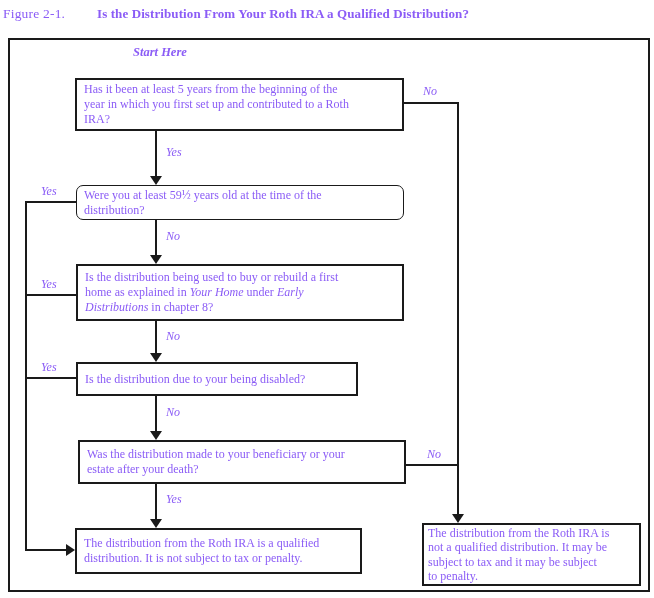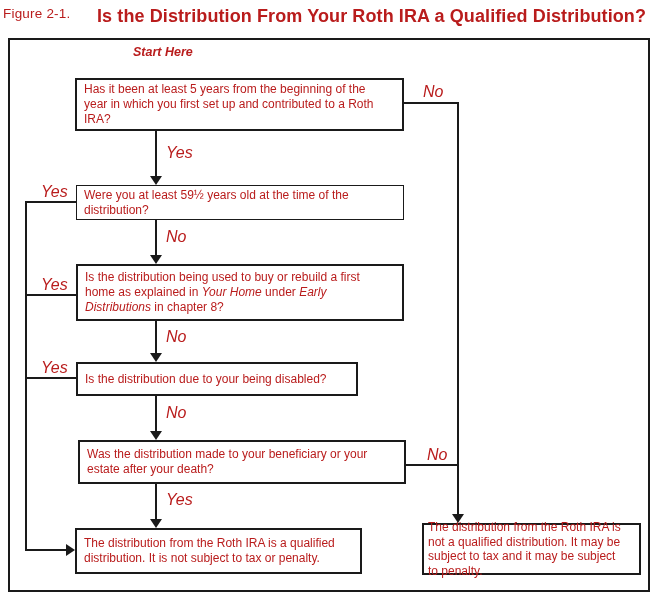--- a/index.html
+++ b/index.html
@@ -1,52 +1,52 @@
 <!DOCTYPE html>
 <html><head>
 <meta charset="utf-8">
 <style>
   html,body{margin:0;padding:0;background:#fff;}
   #page{
     position:relative;
     width:654px;height:598px;
     background:#ffffff;
-    font-family:Liberation Sans, sans-serif;
-    color:#b91c1c;
+    font-family:Liberation Serif, serif;
+    color:#8b5cf6;
     overflow:hidden;
   }
   .abs{position:absolute;}
   
   .fig-label{font-size:13.5px;font-weight:400;letter-spacing:.2px;}
-  .fig-title{font-size:18px;font-weight:700;letter-spacing:.1px;}
+  .fig-title{font-size:13px;font-weight:700;letter-spacing:.1px;}
   
   .frame{
     left:8px;top:38px;width:642px;height:554px;
     border:2px solid #1a1a1a;box-sizing:border-box;background:#fff;
   }
   
   .node{
     box-sizing:border-box;
     background:#fff;
     border:2px solid #1a1a1a;
     font-size:12px;line-height:15px;
     display:flex;flex-direction:column;justify-content:center;
     padding:0 7px;
     white-space:pre-line;
   }
-  .thin{border-width:1px;}
+  .thin{border-width:1px;border-radius:7px;}
   .node .txt{white-space:pre-line;}
   .node i{font-style:italic;}
   
   .vline{width:2px;background:#1a1a1a;}
   .hline{height:2px;background:#1a1a1a;}
   .arr-down{width:0;height:0;border-left:6px solid transparent;border-right:6px solid transparent;border-top:9px solid #1a1a1a;}
   .arr-right{width:0;height:0;border-top:6px solid transparent;border-bottom:6px solid transparent;border-left:9px solid #1a1a1a;}
   
-  .elabel{font-size:16px;font-style:italic;line-height:13px;}
+  .elabel{font-size:12px;font-style:italic;line-height:13px;}
   .start{font-size:12.5px;font-weight:700;font-style:italic;}
   .o2{line-height:14.5px;}
 </style>
 </head>
 <body>
 
 <div id="page">
 
   <span class="abs fig-label" style="left:3px;top:6px;">Figure 2-1.</span>
   <span class="abs fig-title" style="left:97px;top:6px;">Is the Distribution From Your Roth IRA a Qualified Distribution?</span>
@@ -79,21 +79,21 @@
   <div class="abs node" style="left:78px;top:440px;width:328px;height:44px;">
     <span class="txt">Was the distribution made to your beneficiary or your
 estate after your death?</span>
   </div>
 
   <div class="abs node" style="left:75px;top:528px;width:287px;height:46px;">
     <span class="txt">The distribution from the Roth IRA is a qualified
 distribution. It is not subject to tax or penalty.</span>
   </div>
 
-  <div class="abs node o2" style="left:422px;top:523px;width:219px;height:52px;padding:0 4px;">
+  <div class="abs node o2" style="left:422px;top:523px;width:219px;height:63px;padding:0 4px;">
     <span class="txt">The distribution from the Roth IRA is
 not a qualified distribution. It may be
 subject to tax and it may be subject
 to penalty.</span>
   </div>
 
   <div class="abs vline" style="left:155px;top:131px;height:46px;"></div>
   <div class="abs arr-down" style="left:150px;top:176px;"></div>
   <span class="abs elabel" style="left:166px;top:146px;">Yes</span>
 

